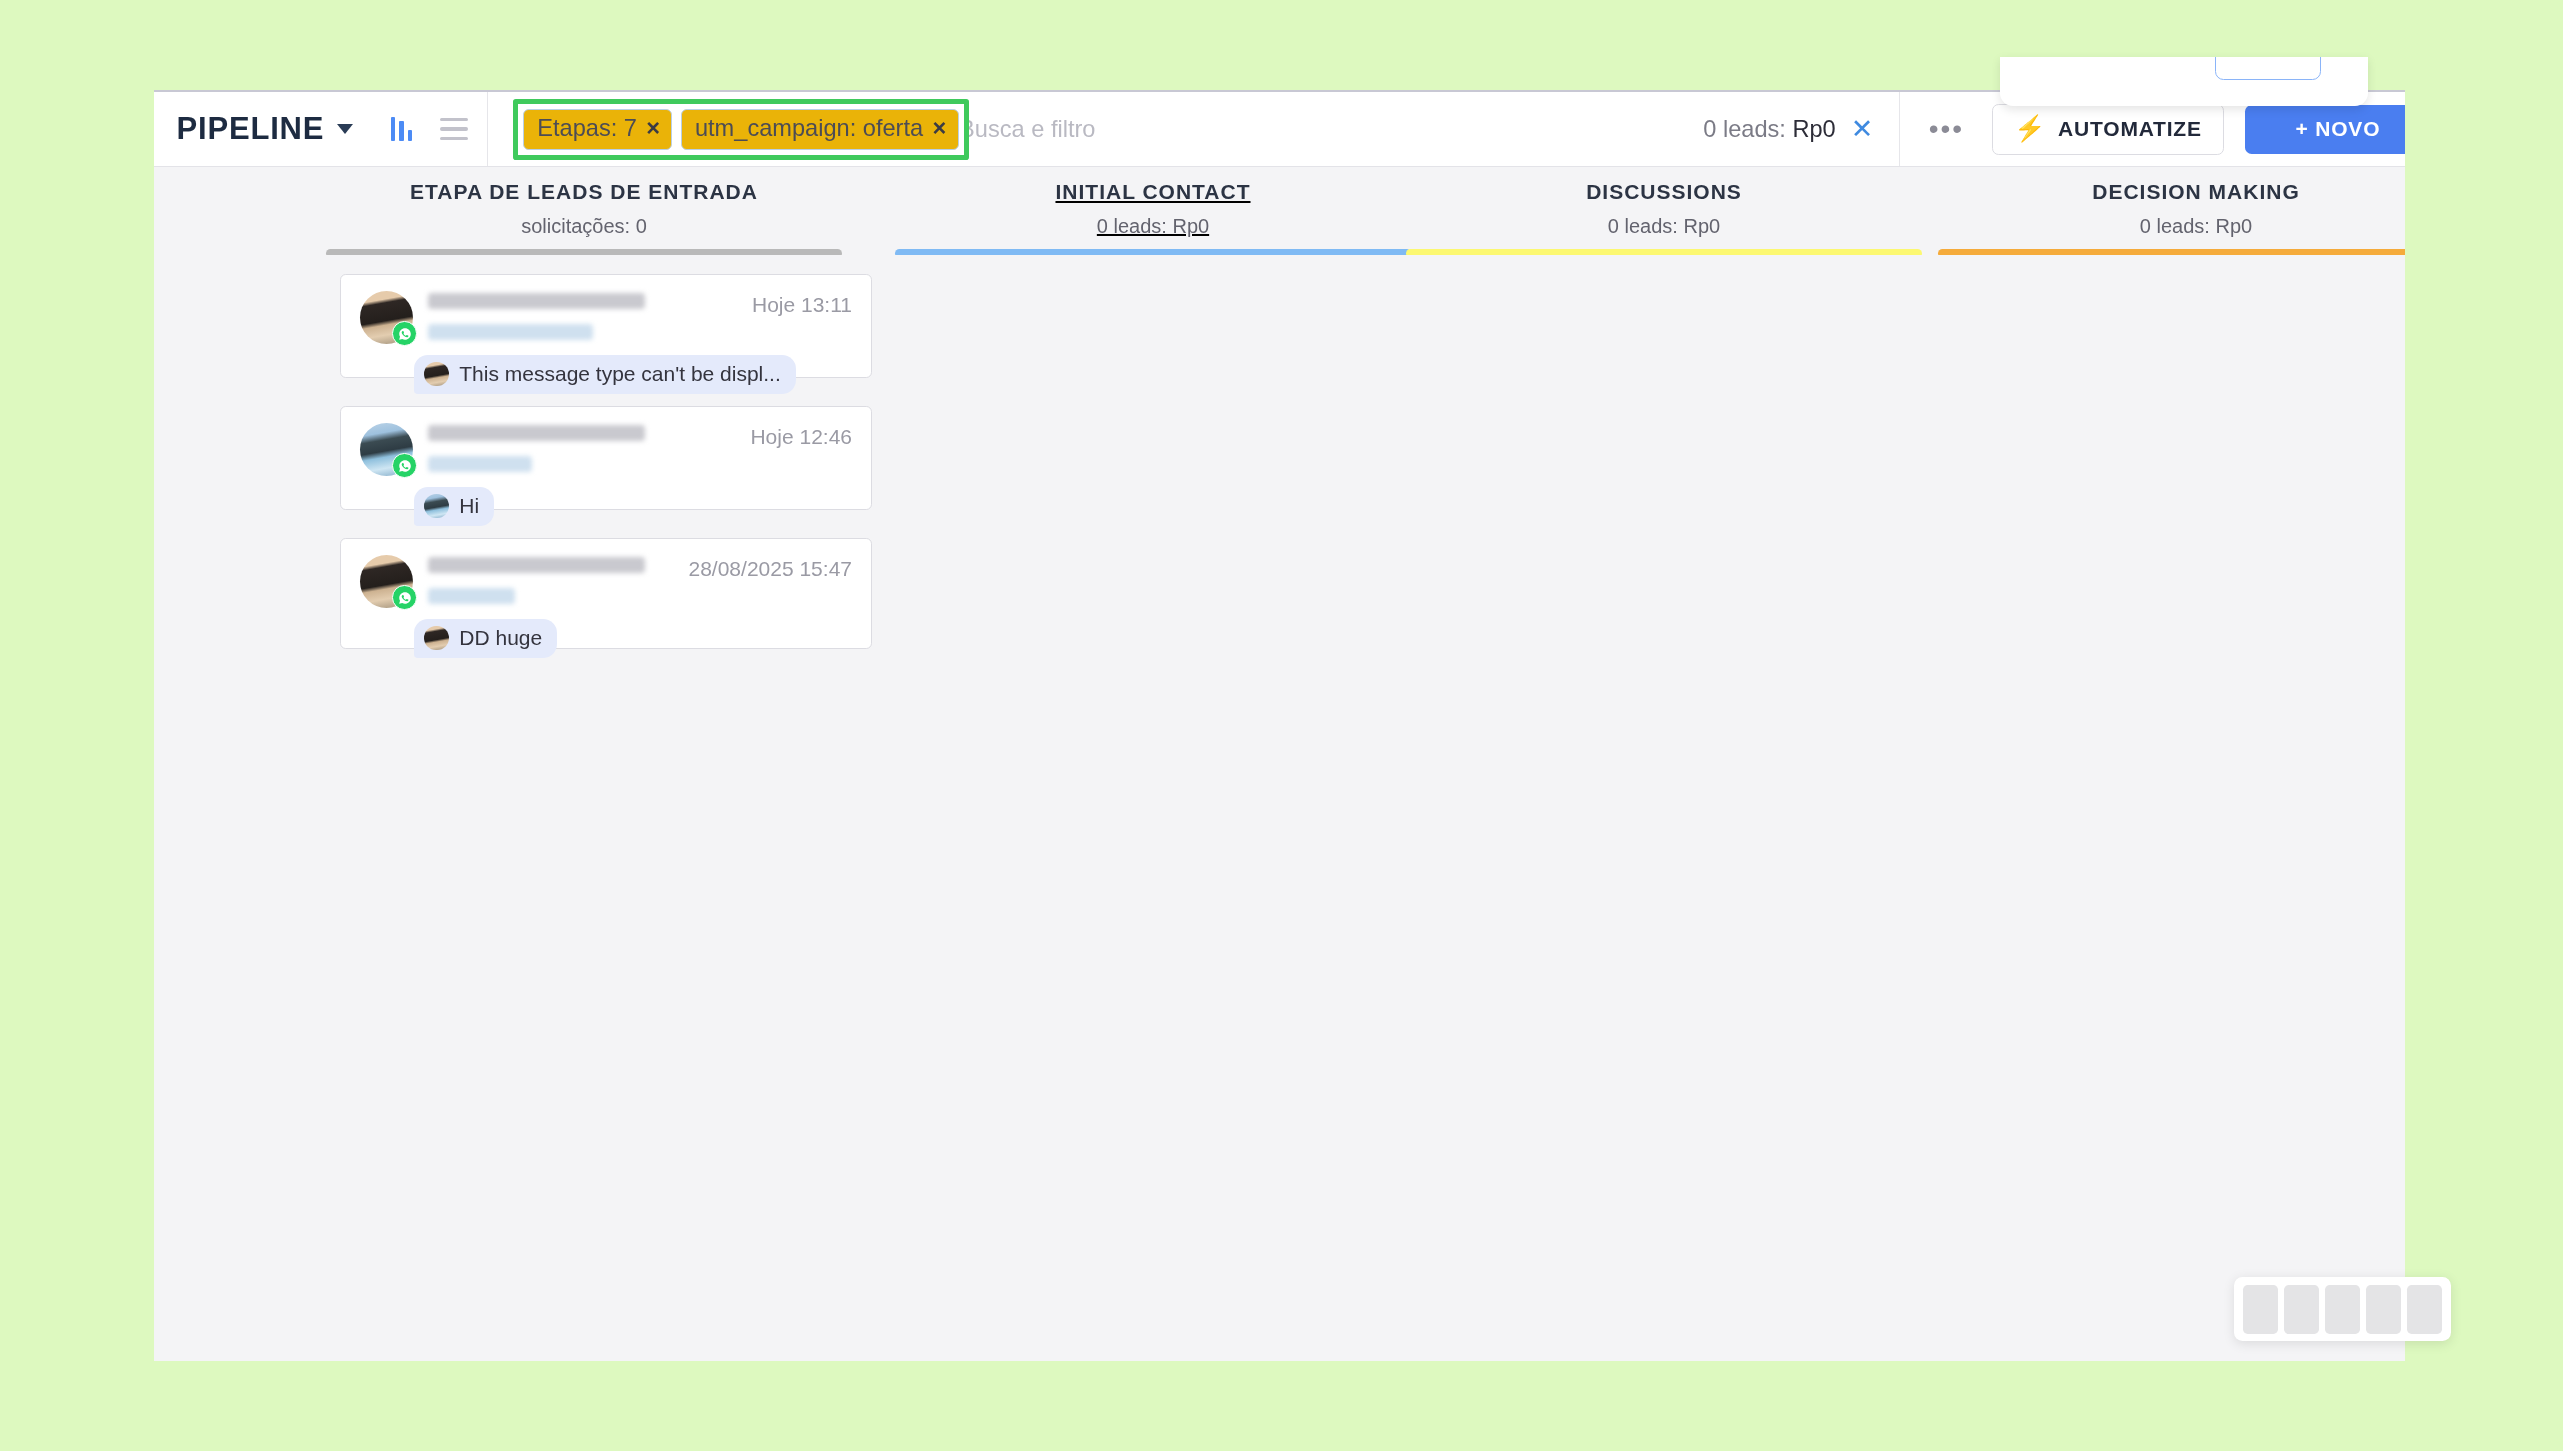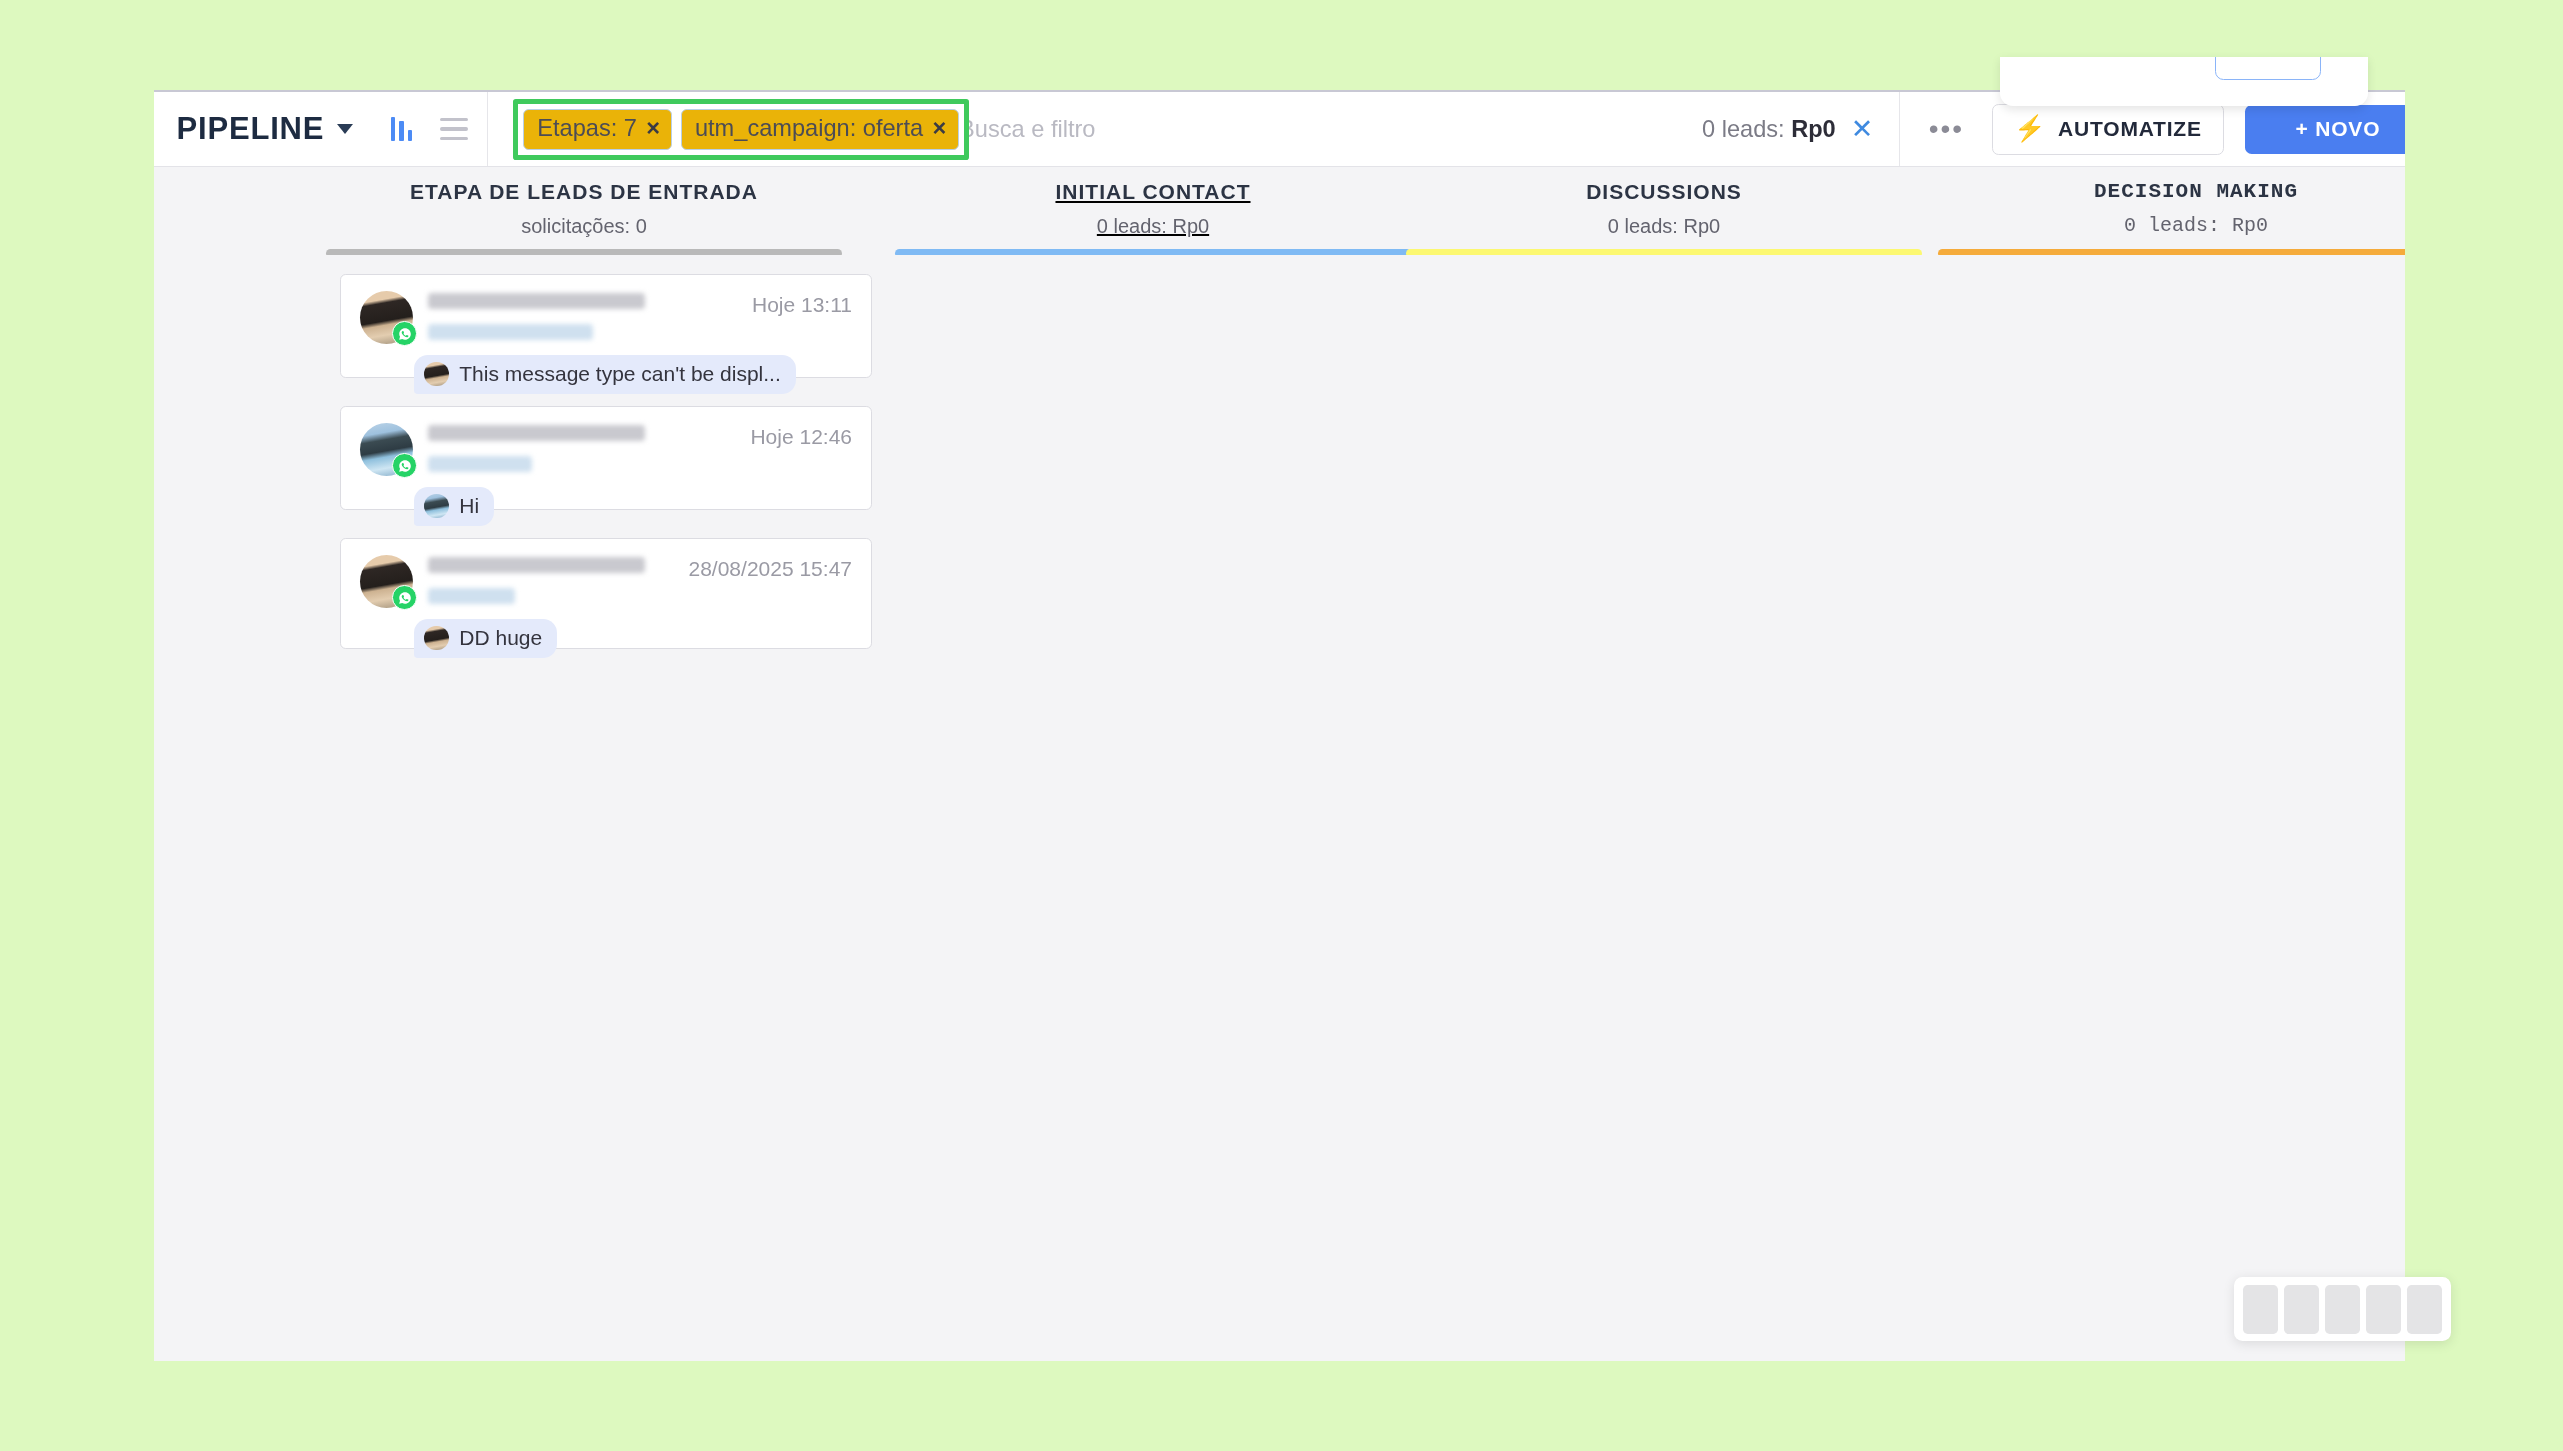--- a/index.html
+++ b/index.html
@@ -109,21 +109,21 @@
     font-size:23.6px;color:#b9b9c2;white-space:nowrap;
   }
 
   
   .tb-total{
     display:flex;align-items:center;gap:15px;
     padding:0 26px 0 9.4px;height:100%;
     white-space:nowrap;
   }
   .tb-total .lbl{font-size:23.6px;color:#7b7b86;}
-  .tb-total .lbl b{color:#2d2d38;font-weight:700;}
+  .tb-total .lbl b{color:#2d2d38;font-weight:400;}
   .tb-total .clear{font-size:27px;color:#3f8ae0;font-weight:500;line-height:1;}
 
   
   .tb-actions{display:flex;align-items:center;height:100%;padding:0 0 0 21px;gap:21px;}
   .dots{font-size:28px;color:#8b8b96;letter-spacing:1.9px;line-height:1;padding:0 7.5px;}
   .btn-auto{
     display:flex;align-items:center;gap:11.3px;
     border:0.9px solid #dcdce2;border-radius:6.6px;
     background:#fff;
     height:49px;padding:0 21px;
@@ -305,21 +305,21 @@
       <div class="stage" style="left: 741px; width: 516px; text-decoration: underline;">
         <div class="name">INITIAL CONTACT</div>
         <div class="sub">0 leads: Rp0</div>
         <div class="bar" style="width: 516px; background: rgb(127, 186, 244);"></div>
       </div>
       <div class="stage" style="left: 1252px; width: 516px;">
         <div class="name">DISCUSSIONS</div>
         <div class="sub">0 leads: Rp0</div>
         <div class="bar" style="width: 516px; background: rgb(252, 248, 113);"></div>
       </div>
-      <div class="stage" style="left: 1784px; width: 516px; font-family: Liberation Mono, monospace;">
+      <div class="stage" style="left: 1784px; width: 516px;">
         <div class="name">DECISION MAKING</div>
         <div class="sub">0 leads: Rp0</div>
         <div class="bar" style="width: 516px; background: rgb(245, 171, 59);"></div>
       </div>
     </div>
 
   <div id="board">
       <div class="card" style="left: 186px; top: 19px; height: 104px;">
         <div class="card-head">
           <div class="avatar-wrap">

